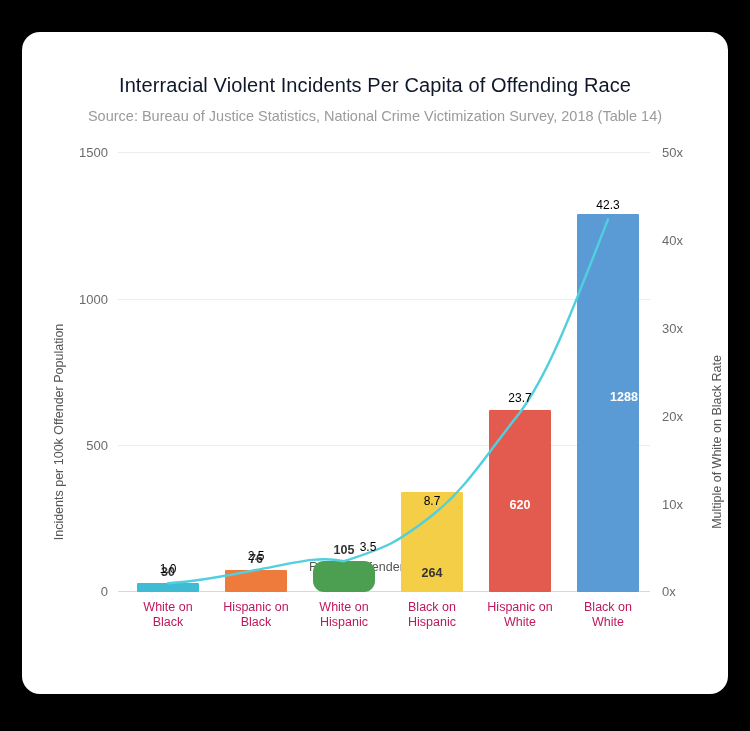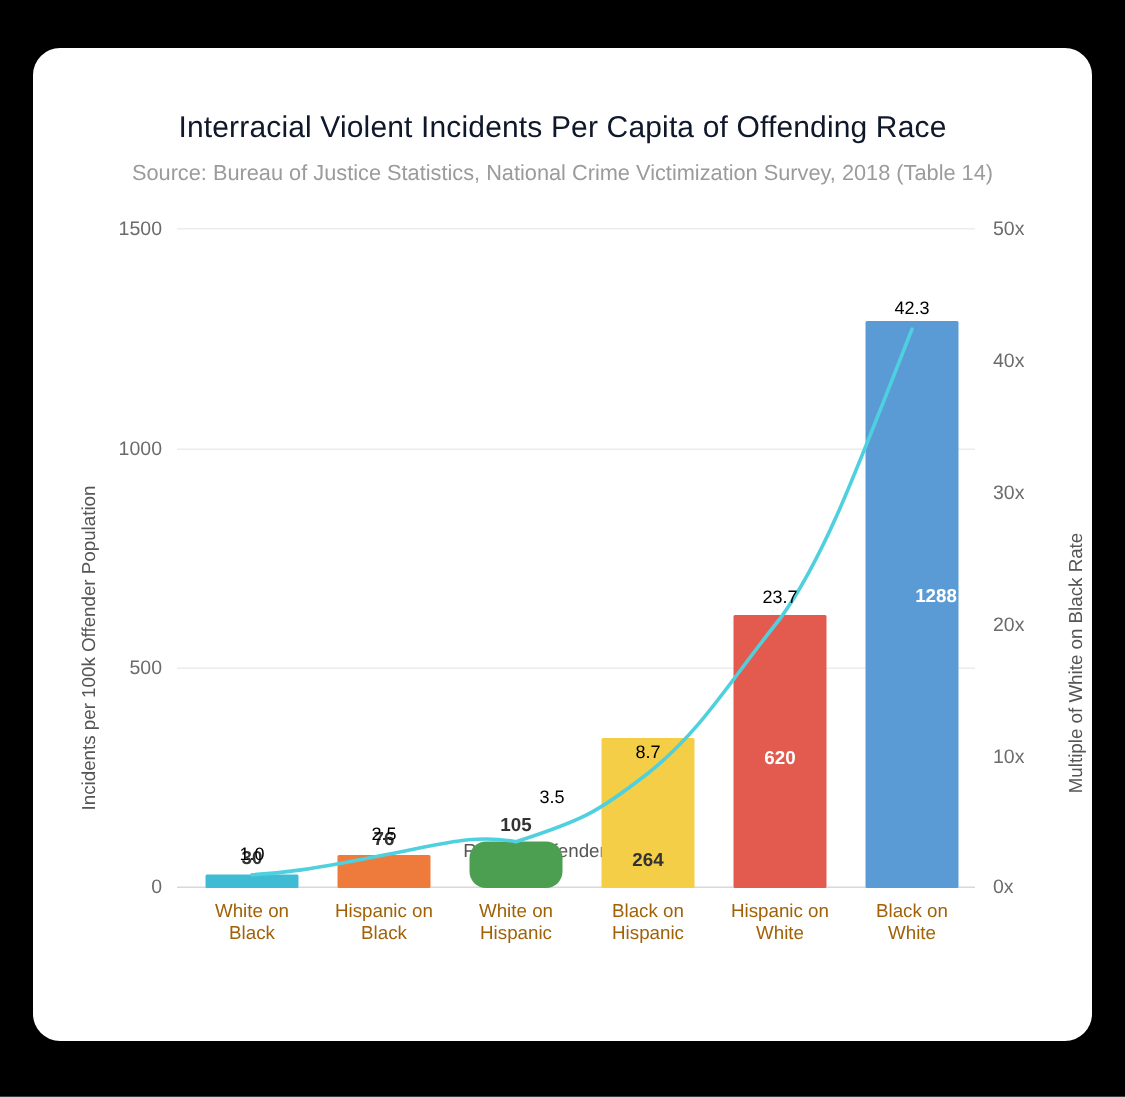--- a/index.html
+++ b/index.html
@@ -135,21 +135,21 @@
     color: #333333;
   }
   .bar-value.outside {
     top: -18px;
     color: #333333;
   }
   .cat-label {
     position: absolute;
     text-align: center;
     font-size: 12.5px;
-    color: #a16207;
+    color: #be185d;
     line-height: 15px;
     top: 448px;
   }
   .line-point-label {
     position: absolute;
     transform: translate(-50%, -100%);
     font-size: 12px;
     color: #000000;
     white-space: nowrap;
   }
@@ -220,21 +220,21 @@
     <div class="bar" style="left:459px;width:62px;height:377.9px;background:#5b9bd5;">
       <div class="bar-value" style="top:auto;bottom:188px;padding-left:16px;">1288</div>
     </div>
 
     <svg class="lineoverlay" width="532" height="440">
       <path d="M 50 431.2 C 70 430 88 428 138 418 C 180 410 200 404 226 409.2 C 270 395 280 390 314 363.5 C 350 335 370 300 402 260.5 C 430 222 450 170 490 67.4" fill="none" stroke="#4fd0df" stroke-width="2.4" stroke-linecap="round"></path>
     </svg>
 
     <div class="line-point-label" style="left:50px;top:424px;">1.0</div>
     <div class="line-point-label" style="left:138px;top:411px;">2.5</div>
-    <div class="line-point-label" style="left:226px;top:386px;padding-left:48px;">3.5</div>
+    <div class="line-point-label" style="left:226px;top:402px;padding-left:48px;">3.5</div>
     <div class="line-point-label" style="left:314px;top:356px;">8.7</div>
     <div class="line-point-label" style="left:402px;top:253px;">23.7</div>
     <div class="line-point-label" style="left:490px;top:60px;">42.3</div>
 
     <div class="cat-label" style="left:10px;width:80px;">
       <div>White on</div>
       <div>Black</div>
     </div>
     <div class="cat-label" style="left:98px;width:80px;">
       <div>Hispanic on</div>

